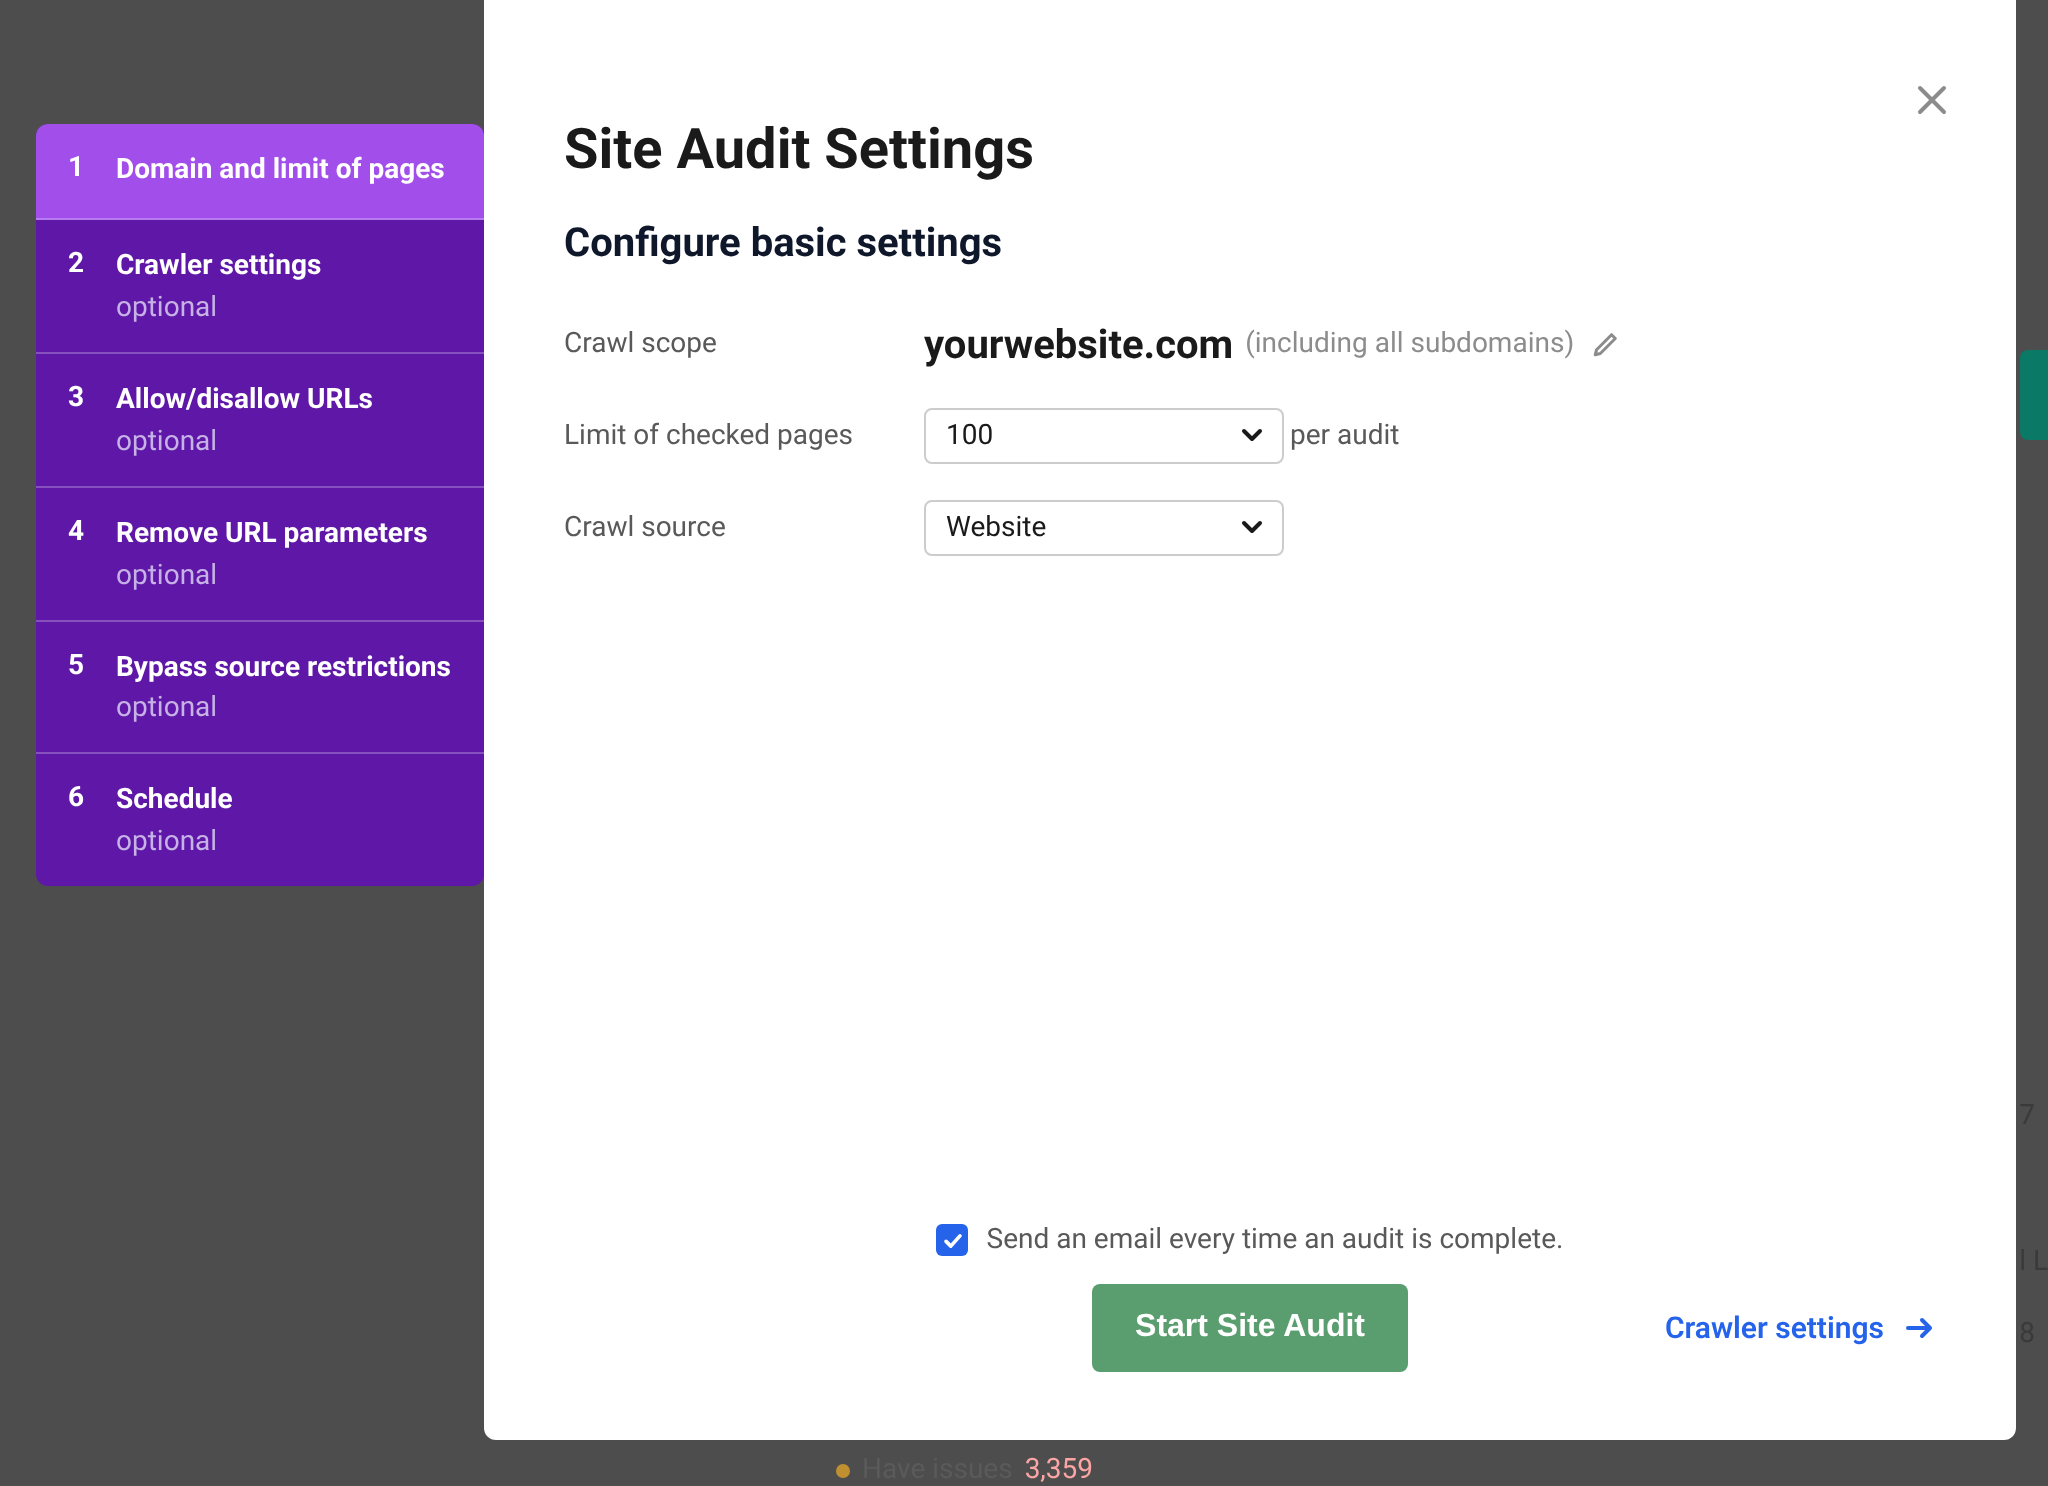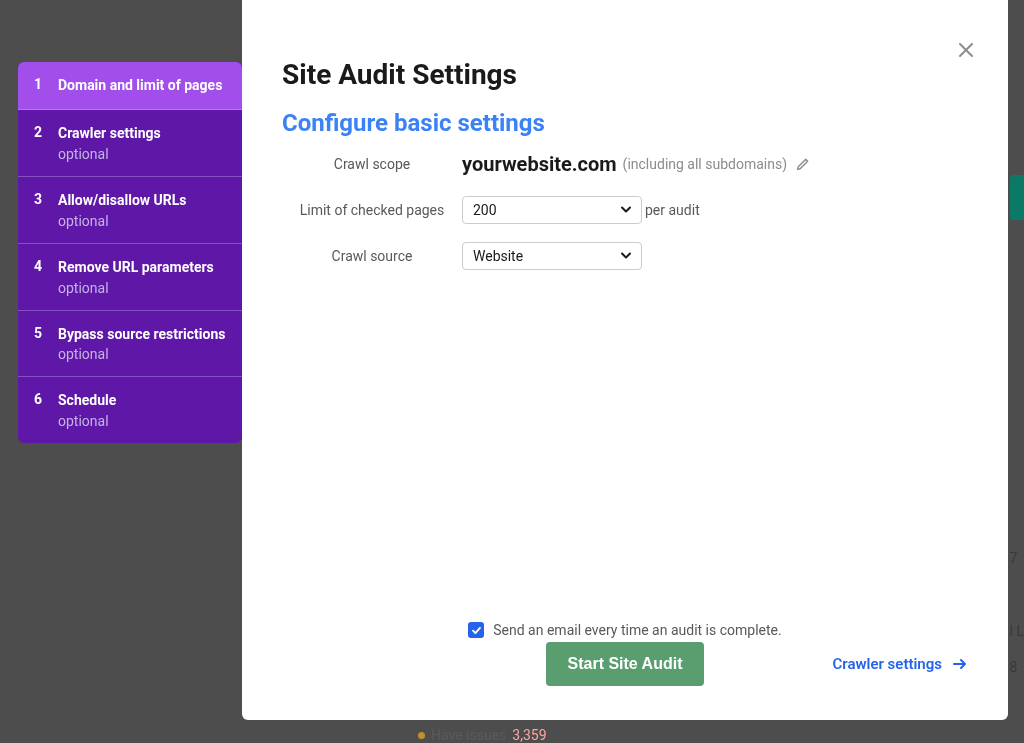--- a/index.html
+++ b/index.html
@@ -83,31 +83,30 @@
       padding: 58px 62px 0 40px;
       flex: 1;
     }
     .modal-title {
       font-size: 28px;
       font-weight: 700;
       color: #1a1a1a;
       margin-bottom: 18px;
     }
     .modal-subtitle {
-      font-size: 24px;
-      font-weight: 700;
-      color: #3b82f6;
-      margin-bottom: 13px;
+      font-size: 20px;
+      font-weight: 700;
+      color: #0f172a;
+      margin-bottom: 25px;
     }
     .form-row {
       display: flex;
       align-items: center;
       margin-bottom: 18px;
       min-height: 28px;
-      text-align: center;
     }
     .form-label {
       width: 180px;
       font-size: 14px;
       color: #595959;
     }
     .form-value-static {
       display: flex;
       align-items: center;
       gap: 6px;
@@ -160,21 +159,21 @@
       margin-left: 3px;
     }
     .modal-footer {
       padding: 0 40px 34px 40px;
     }
     .checkbox-row {
       display: flex;
       align-items: center;
       justify-content: center;
       gap: 9px;
-      margin-bottom: 4px;
+      margin-bottom: 14px;
     }
     .checkbox {
       width: 16px;
       height: 16px;
       background: #2563eb;
       border-radius: 3px;
       display: inline-flex;
       align-items: center;
       justify-content: center;
       cursor: pointer;
@@ -327,21 +326,21 @@
             <path d="M11.5 2.5 l2 2 -8 8 -2.7 0.7 0.7-2.7 z" fill="none" stroke="currentColor" stroke-width="1.6" stroke-linejoin="round"></path>
           </svg>
         </span>
       </div>
     </div>
 
     <div class="form-row">
       <div class="form-label">Limit of checked pages</div>
       <div class="select-wrapper">
         <div class="select-control">
-          <span>200</span>
+          <span>100</span>
         </div>
         <span class="select-chevron">
           <svg viewBox="0 0 12 12" width="12" height="12">
               <path d="M2 4 L6 8 L10 4" fill="none" stroke="currentColor" stroke-width="2" stroke-linecap="round" stroke-linejoin="round"></path>
             </svg>
         </span>
       </div>
       <span class="form-suffix">per audit</span>
     </div>
 

